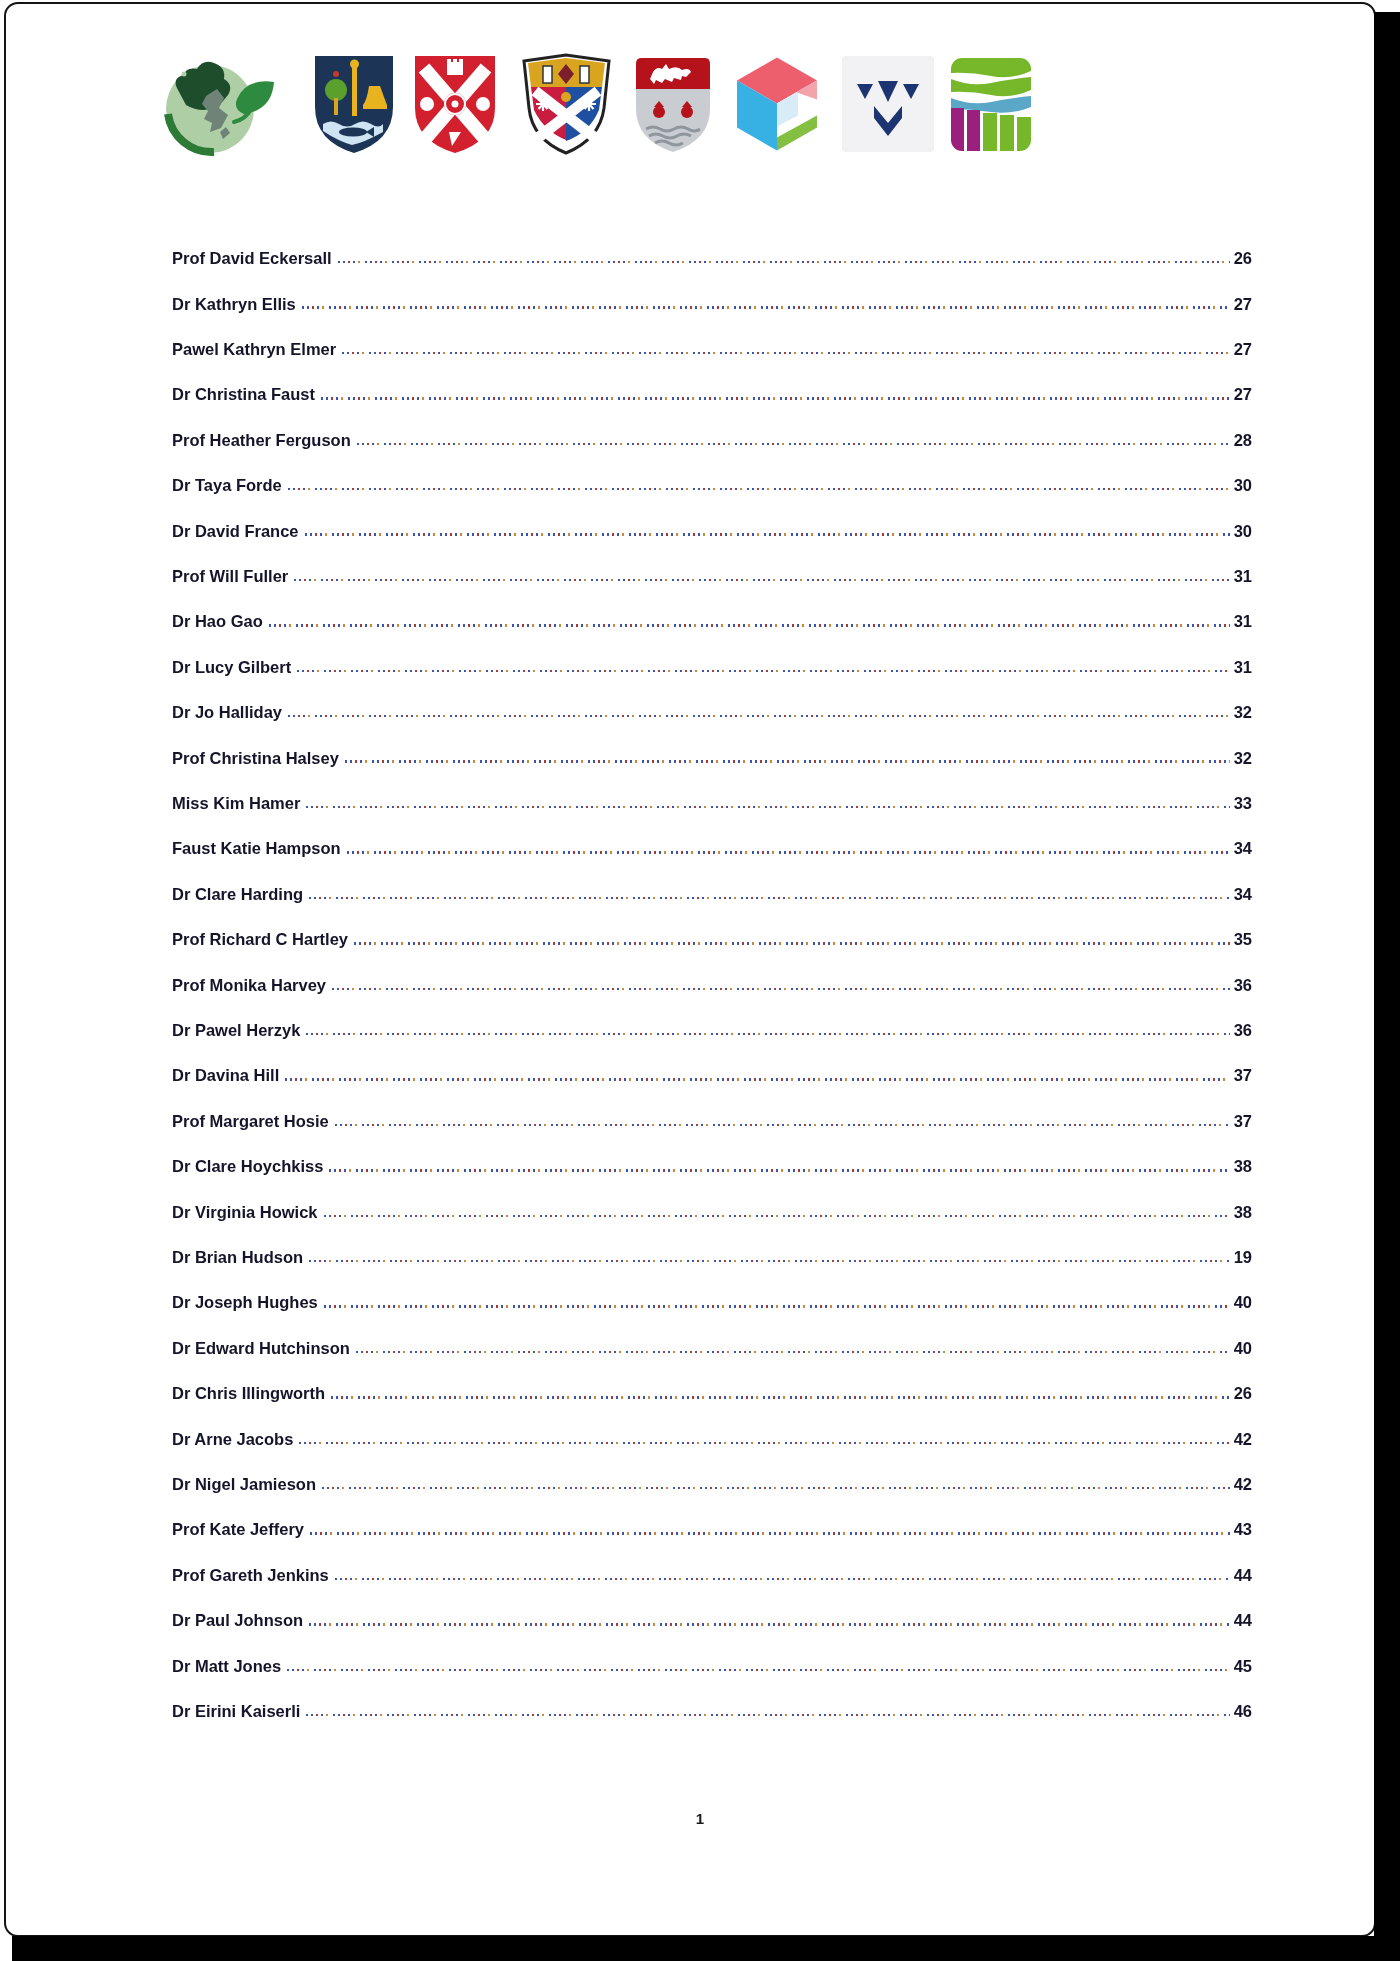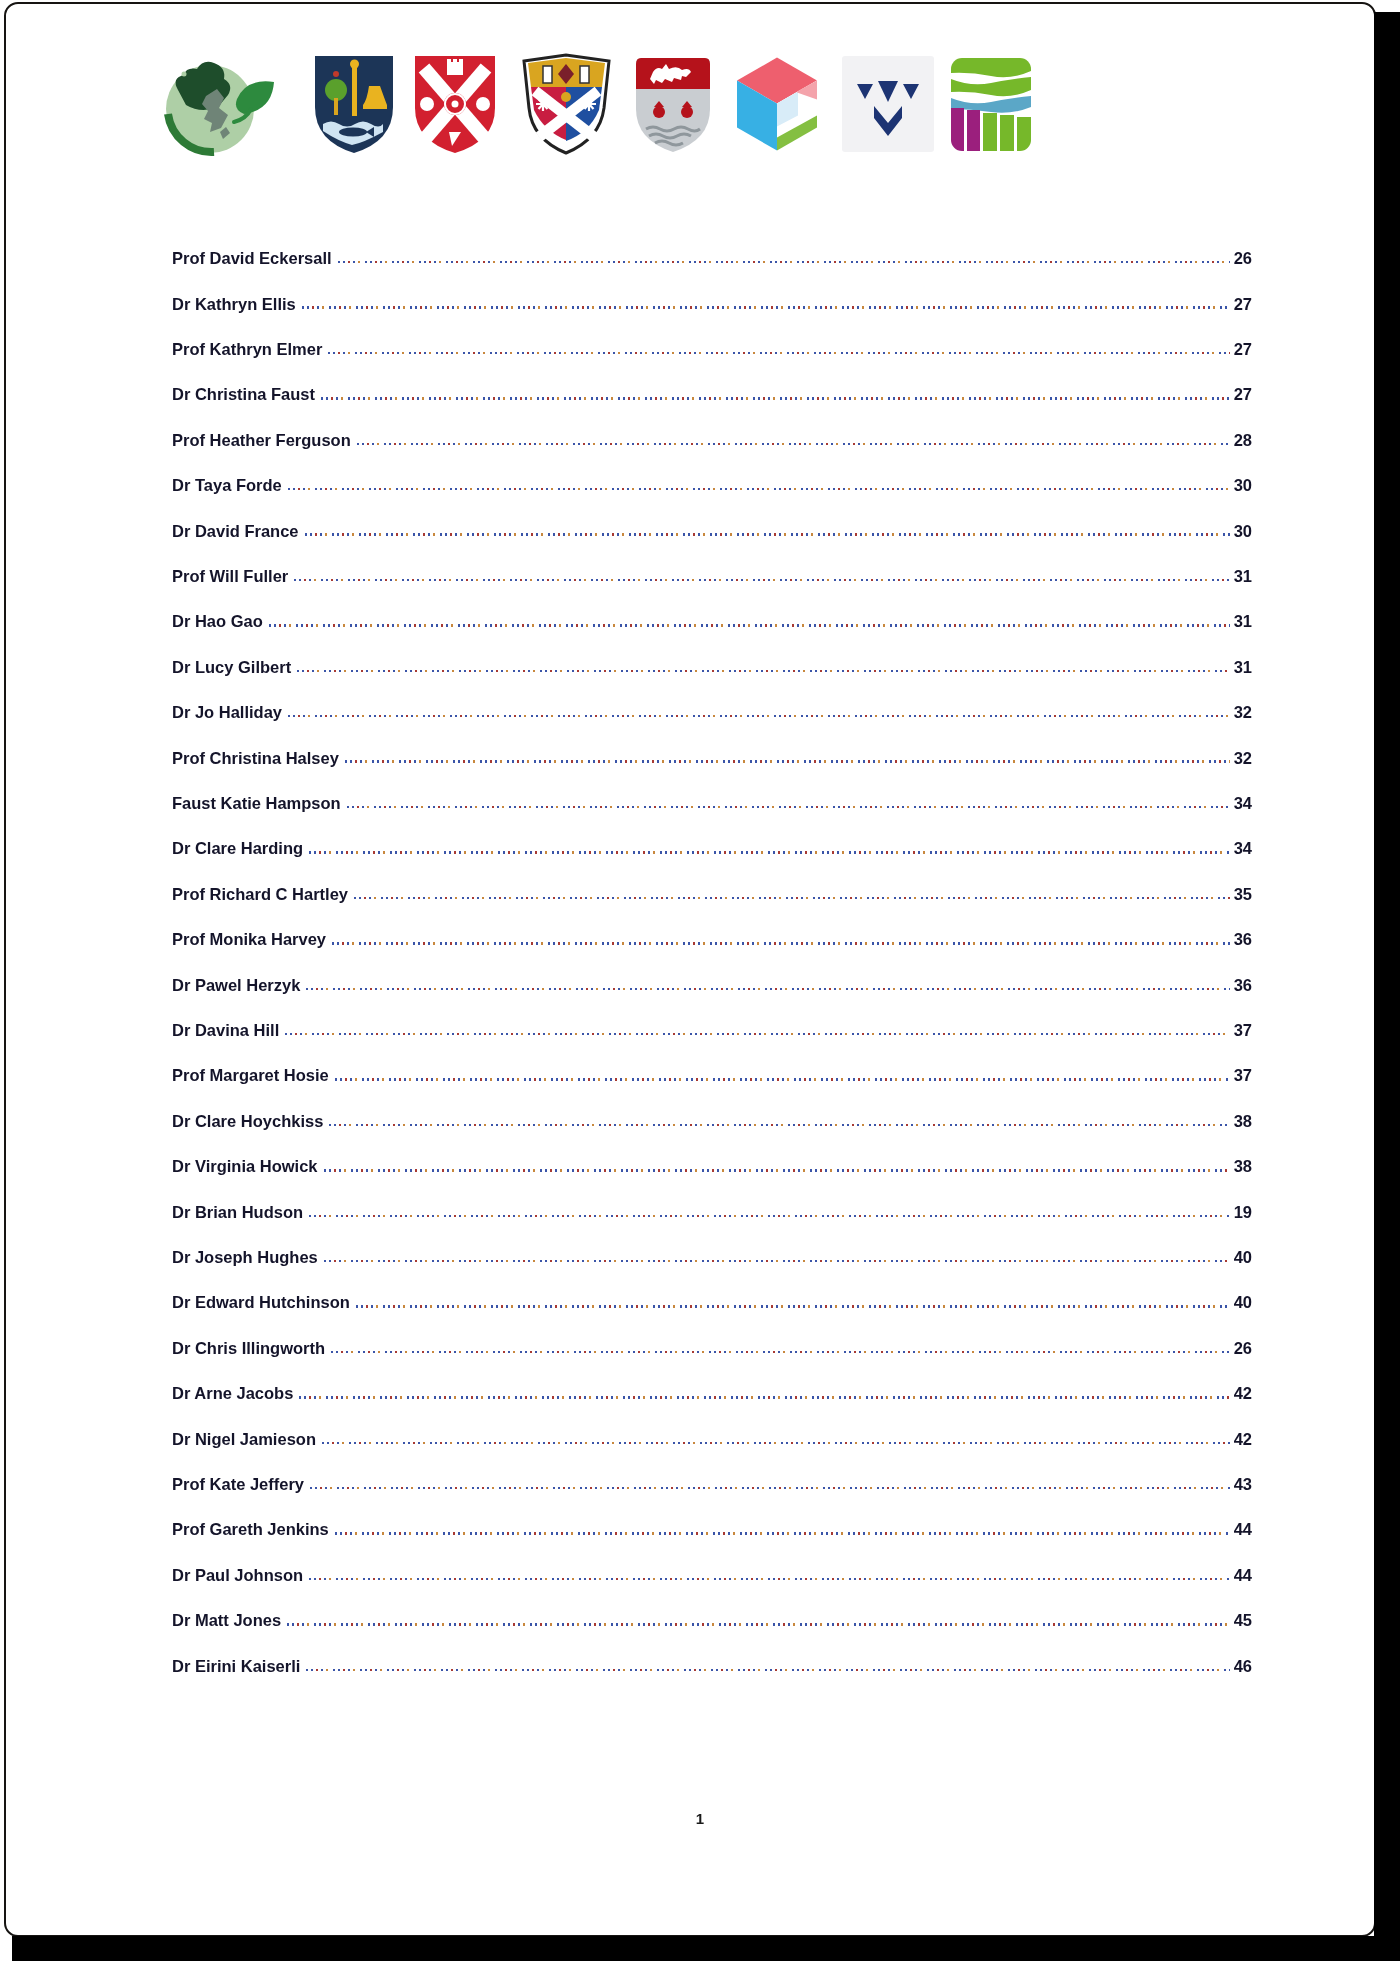--- a/index.html
+++ b/index.html
@@ -174,21 +174,21 @@
     <span class="toc-page">26</span>
   </div>
 
   <div class="toc-row">
     <span class="toc-name">Dr Kathryn Ellis</span>
     <span class="toc-leader"></span>
     <span class="toc-page">27</span>
   </div>
 
   <div class="toc-row">
-    <span class="toc-name">Prof Kathryn Elmer</span>
+    <span class="toc-name">Pawel Kathryn Elmer</span>
     <span class="toc-leader"></span>
     <span class="toc-page">27</span>
   </div>
 
   <div class="toc-row">
     <span class="toc-name">Dr Christina Faust</span>
     <span class="toc-leader"></span>
     <span class="toc-page">27</span>
   </div>
 
@@ -234,20 +234,25 @@
     <span class="toc-leader"></span>
     <span class="toc-page">32</span>
   </div>
 
   <div class="toc-row">
     <span class="toc-name">Prof Christina Halsey</span>
     <span class="toc-leader"></span>
     <span class="toc-page">32</span>
   </div>
 
+  <div class="toc-row">
+    <span class="toc-name">Miss Kim Hamer</span>
+    <span class="toc-leader"></span>
+    <span class="toc-page">33</span>
+  </div>
 
   <div class="toc-row">
     <span class="toc-name">Faust Katie Hampson</span>
     <span class="toc-leader"></span>
     <span class="toc-page">34</span>
   </div>
 
   <div class="toc-row">
     <span class="toc-name">Dr Clare Harding</span>
     <span class="toc-leader"></span>

